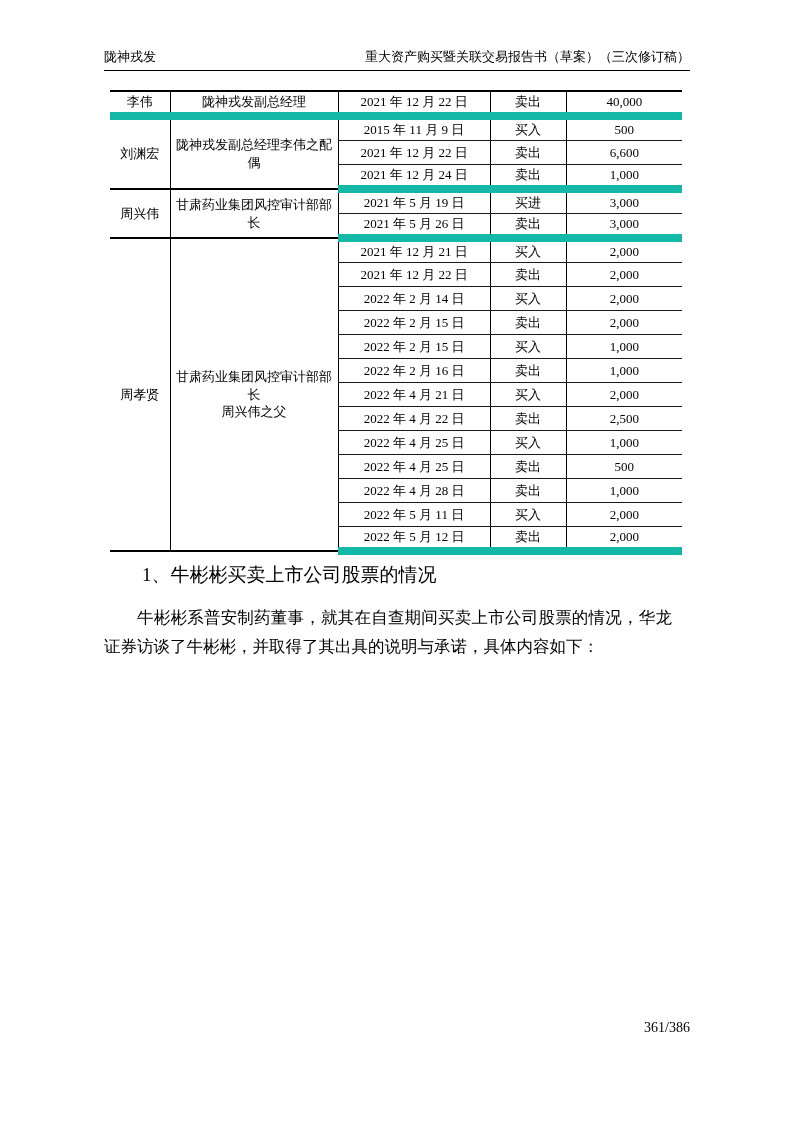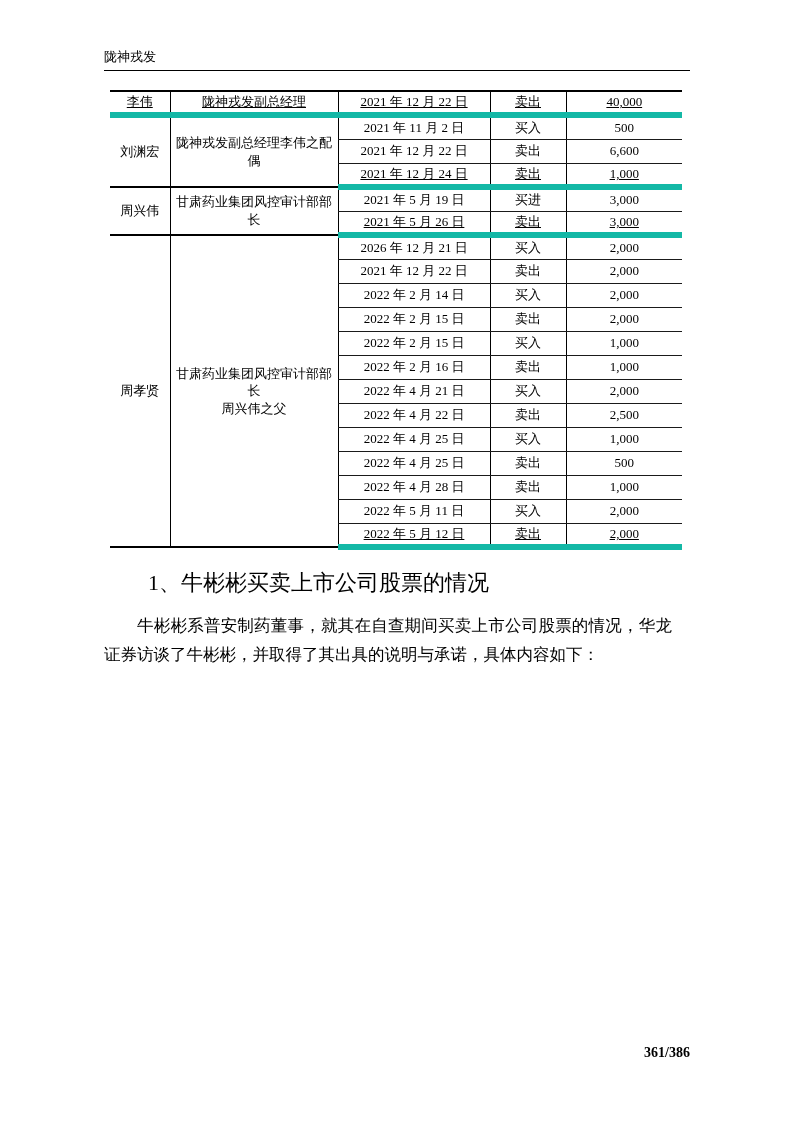--- a/index.html
+++ b/index.html
@@ -26,46 +26,47 @@
     font-size: 13px;
     border-top: 2.5px solid #000; border-bottom: 2.5px solid #000;
   }
   table.trading td {
     height: 24px; padding: 1px 3px; text-align: center; vertical-align: middle;
     border-bottom: 1px solid #1a1a1a;
     overflow: hidden; white-space: nowrap;
   }
   table.trading td.col-pos { white-space: pre-line; line-height: 1.35; }
   table.trading td.v { border-left: 1px solid #000; }
-  table.trading tr.group-end td { border-bottom: 6px solid #14b8a6; text-decoration: underline; }
+  table.trading tr.group-end td { border-bottom: 8px solid #14b8a6; }
   table.trading td[rowspan] { border-bottom: 2px solid #000; }
 
   
   .doc-main {
     position: absolute; top: 556px; left: 104px; width: 586px;
     font-size: 16.5px; line-height: 29px; text-align: justify;
   }
   .doc-main h3 {
-    margin: 14px 0 0 0; font-size: 22px; font-weight: normal;
+    margin: 6px 0 0 0; font-size: 19px; font-weight: normal;
     text-indent: 2em; line-height: 26px;
   }
   .doc-main p { margin: 15px 18px 0 0; text-indent: 2em; }
 
   .page-number {
     position: absolute; top: 1020px; right: 103px;
-    font-size: 14px; font-weight: bold; margin-top: 25px;
+    font-size: 14px; font-weight: normal;
   }
 </style>
 </head>
 <body>
 
 <div class="page">
 
   <div class="doc-header">
     <span>陇神戎发</span>
+    <span>重大资产购买暨关联交易报告书（草案）（三次修订稿）</span>
   </div>
 
   <div class="tbl-wrap">
     <table class="trading">
       <colgroup>
         <col style="width:60px">
         <col style="width:168px">
         <col style="width:152px">
         <col style="width:76px">
         <col style="width:116px">
@@ -74,21 +75,21 @@
           <tr class="group-end">
             <td rowspan="1" class="col-name">李伟</td>
             <td rowspan="1" class="col-pos v">陇神戎发副总经理</td>
             <td class="v">2021 年 12 月 22 日</td>
             <td class="v">卖出</td>
             <td class="v">40,000</td>
           </tr>
           <tr>
             <td rowspan="3" class="col-name">刘渊宏</td>
             <td rowspan="3" class="col-pos v">陇神戎发副总经理李伟之配偶</td>
-            <td class="v">2021 年 11 月 2 日</td>
+            <td class="v">2015 年 11 月 9 日</td>
             <td class="v">买入</td>
             <td class="v">500</td>
           </tr>
           <tr>
             <td class="v">2021 年 12 月 22 日</td>
             <td class="v">卖出</td>
             <td class="v">6,600</td>
           </tr>
           <tr class="group-end">
             <td class="v">2021 年 12 月 24 日</td>
@@ -104,21 +105,21 @@
           </tr>
           <tr class="group-end">
             <td class="v">2021 年 5 月 26 日</td>
             <td class="v">卖出</td>
             <td class="v">3,000</td>
           </tr>
           <tr>
             <td rowspan="13" class="col-name">周孝贤</td>
             <td rowspan="13" class="col-pos v">甘肃药业集团风控审计部部长
 周兴伟之父</td>
-            <td class="v">2026 年 12 月 21 日</td>
+            <td class="v">2021 年 12 月 21 日</td>
             <td class="v">买入</td>
             <td class="v">2,000</td>
           </tr>
           <tr>
             <td class="v">2021 年 12 月 22 日</td>
             <td class="v">卖出</td>
             <td class="v">2,000</td>
           </tr>
           <tr>
             <td class="v">2022 年 2 月 14 日</td>

